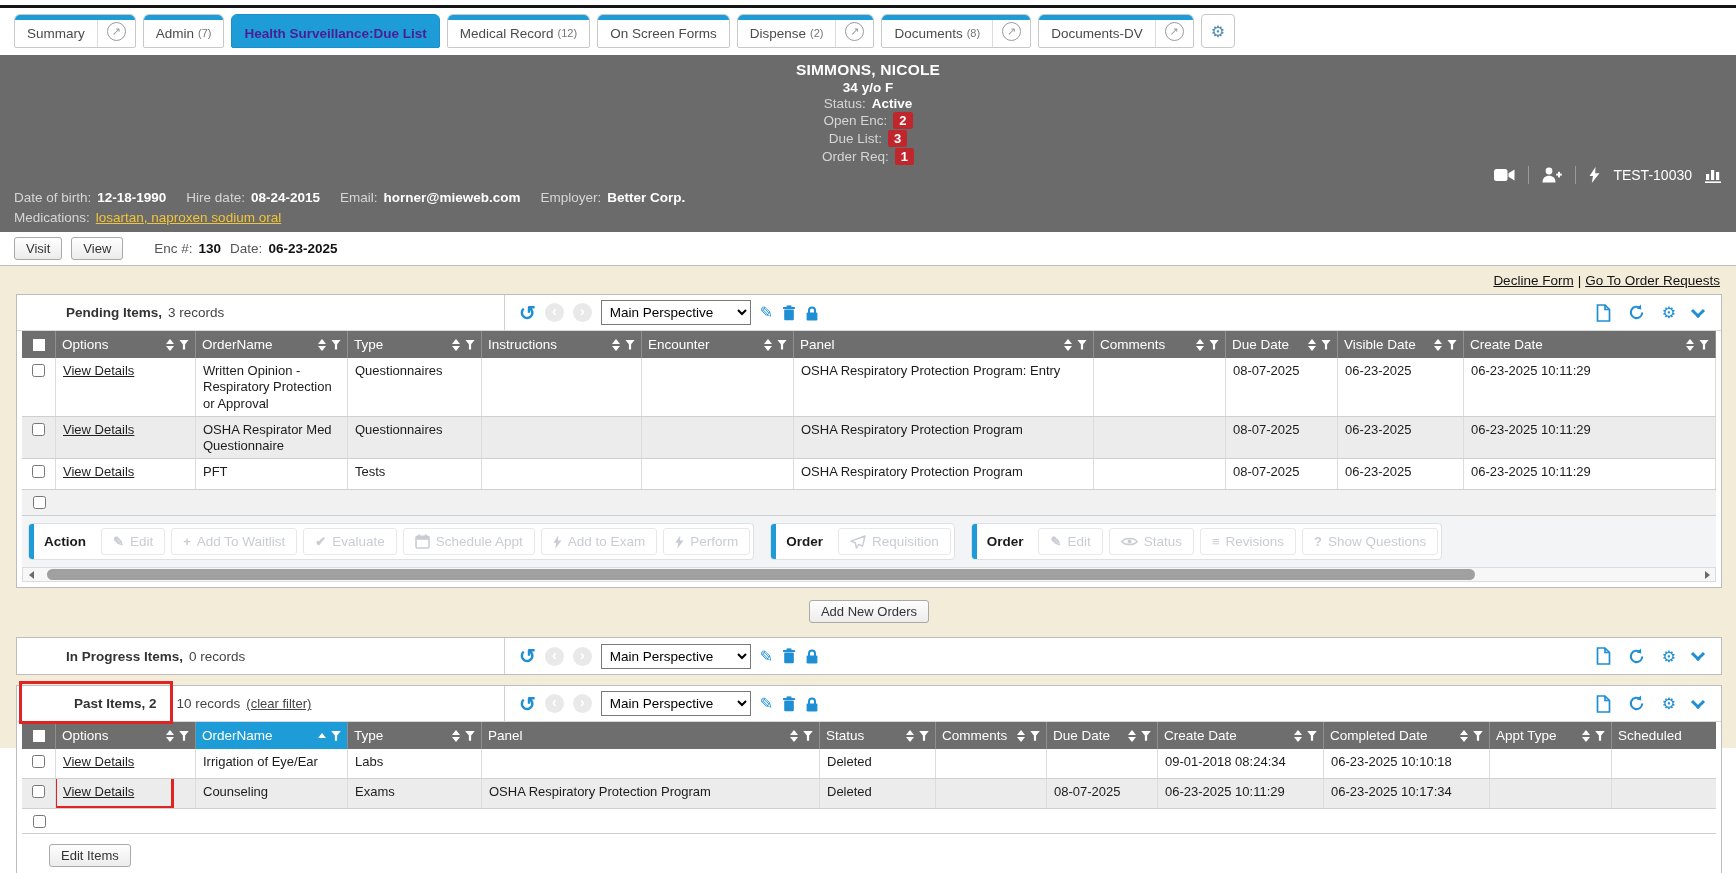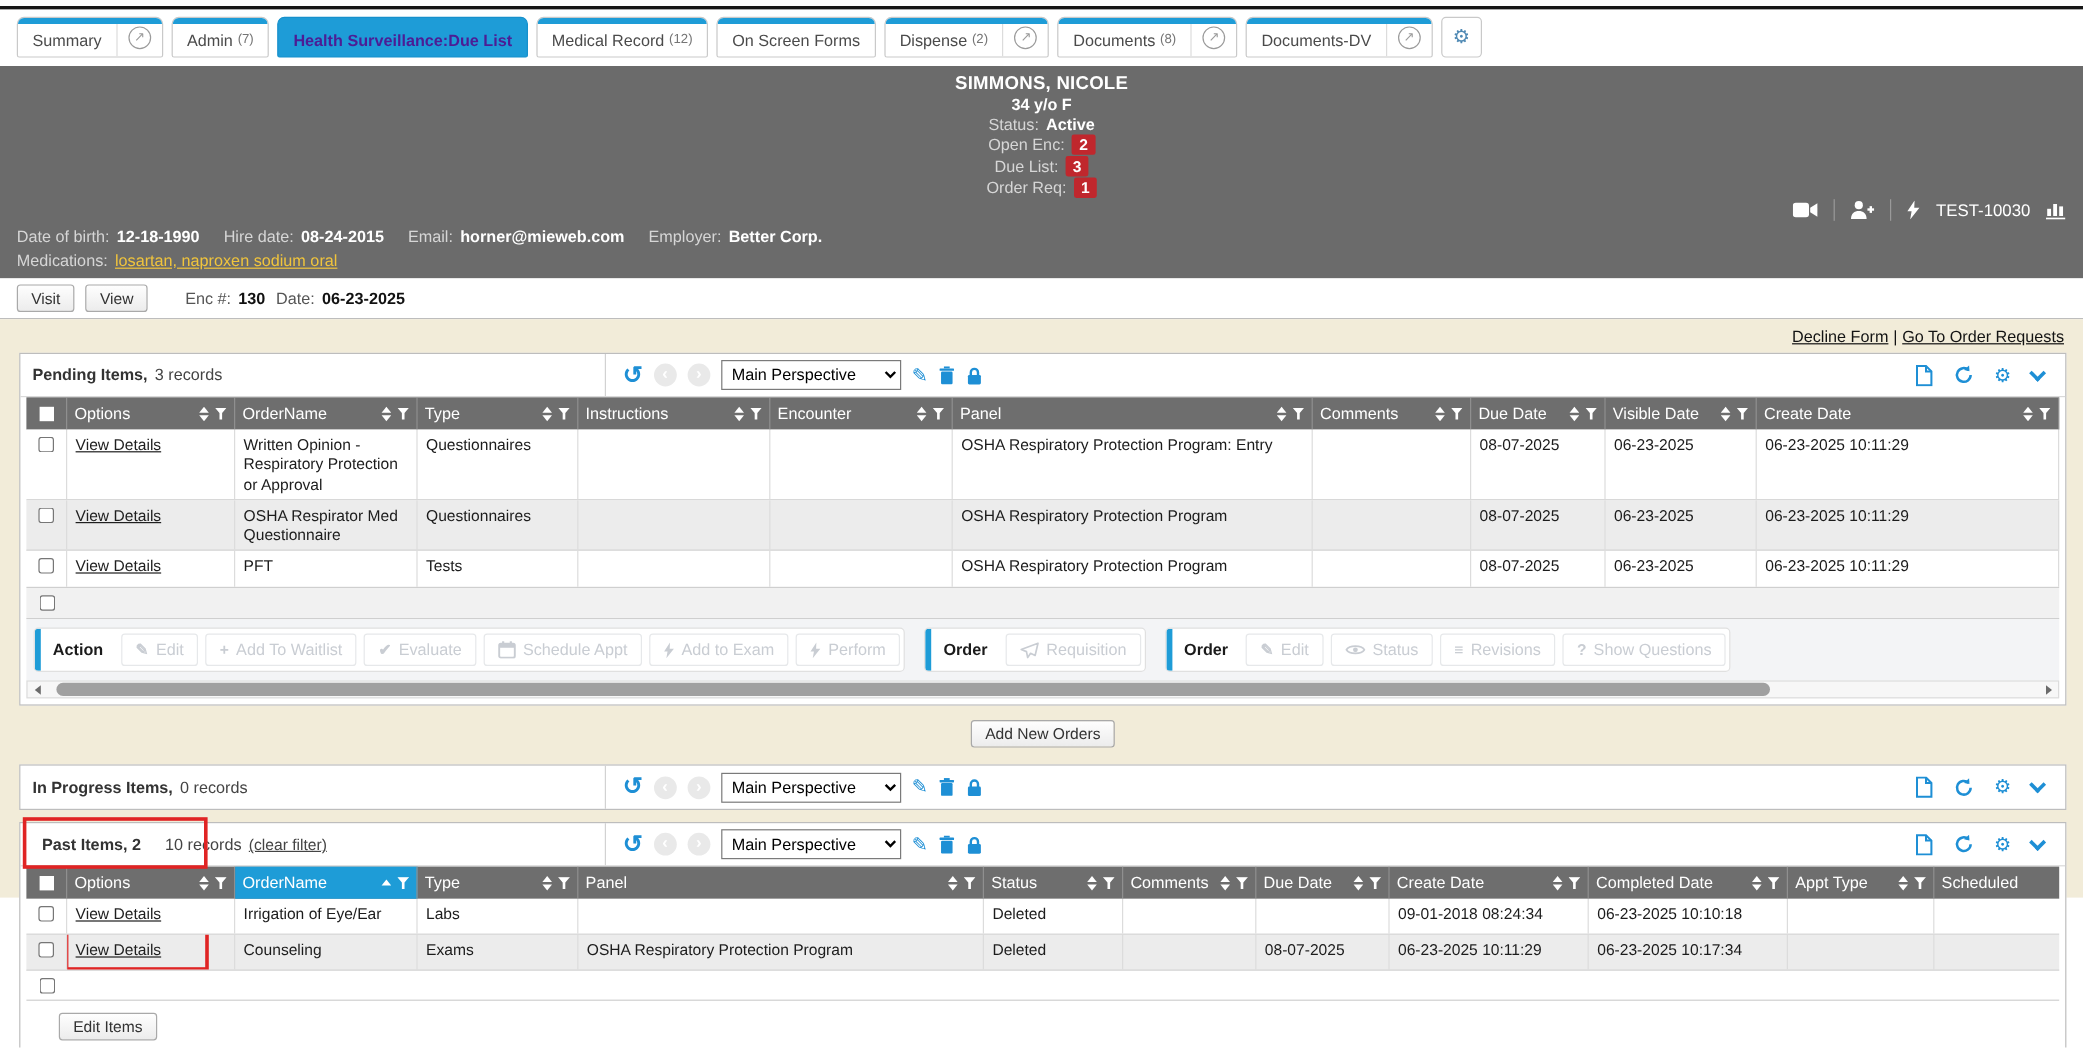--- a/index.html
+++ b/index.html
@@ -57,21 +57,21 @@
   .linksrow { text-align:right; padding:3px 2px 6px 0; font-size:13.5px; color:#131313; }
   .linksrow a { color:#131313; text-decoration:underline; }
   .linksep { margin:0 4px; text-decoration:none; }
 
   
   .panel { background:#fff; border:1px solid #bdbdbd; }
   .toolbar { display:flex; align-items:center; height:36px; padding:0 10px 0 10px;
              border-bottom:1px solid #d9d9d9; position:relative; }
   .ttl-area { display:flex; align-items:center; gap:6px; width:478px; align-self:stretch;
               border-right:1px solid #d2d2d2; }
-  .ptitle { font-weight:700; color:#333; font-size:13.5px; white-space:nowrap; }
+  .ptitle { font-weight:700; color:#333; font-size:13.5px; white-space:nowrap;margin-left:39px; }
   .precs  { color:#444; font-size:13.5px; white-space:nowrap; }
   .clearf { color:#444; font-size:13px; text-decoration:underline; }
   .ctrls { display:flex; align-items:center; gap:9px; margin-left:14px; }
   .undo { color:#1e8fd5; font-size:20px; font-weight:700; line-height:1; }
   .circbtn { width:19px; height:19px; border-radius:50%; background:#e9e9e9; color:#fff;
              font-size:14px; font-weight:700; text-align:center; line-height:17px; }
   select { height:25px; border:1px solid #7a7a7a; background:#fff; font-size:13.5px;
            font-family:"Liberation Sans",sans-serif; padding:0 4px; min-width:150px; }
   .pencil { color:#1e8fd5; font-size:16px; }
   .ticons { margin-left:auto; display:flex; align-items:center; gap:17px; padding-right:8px; }

